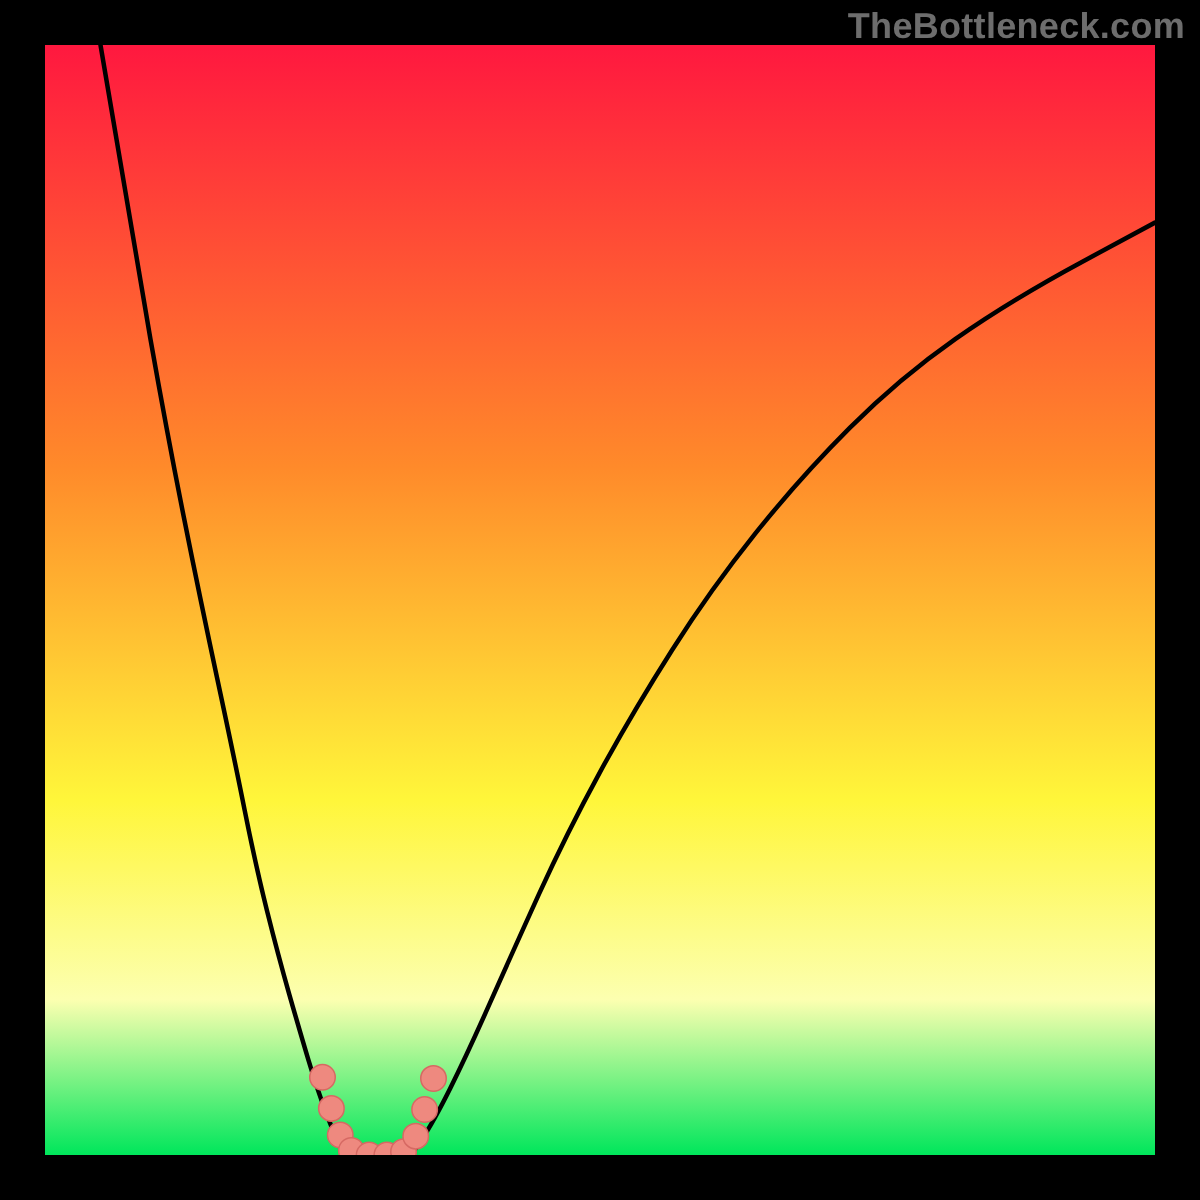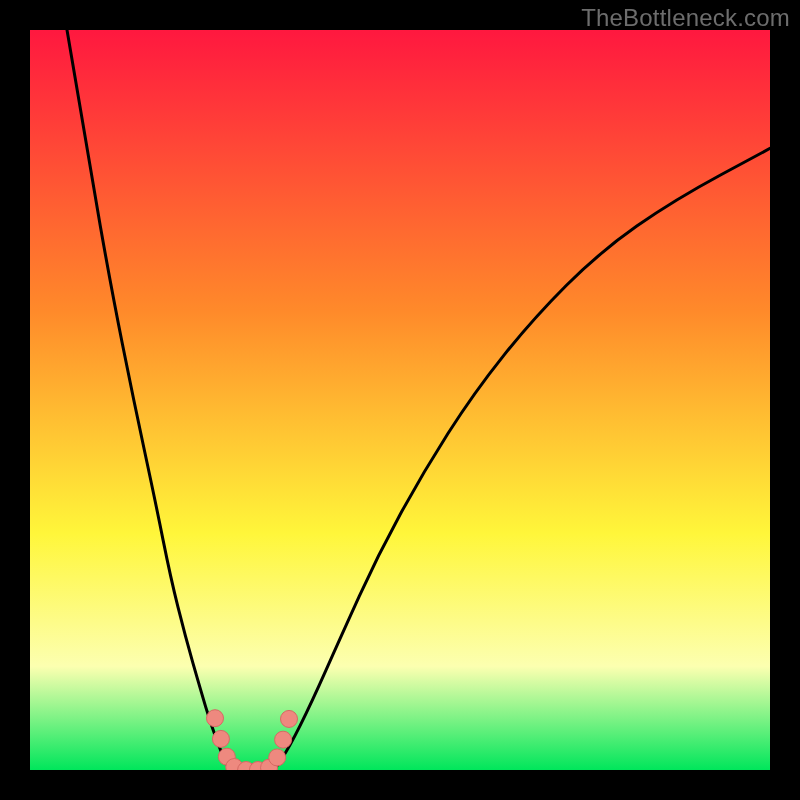--- a/index.html
+++ b/index.html
@@ -27,21 +27,21 @@
     height: 740px;
     
   }
   .watermark {
     position: absolute;
     top: 4px;
     right: 10px;
     color: #6d6d6d;
     font-size: 24px;
     letter-spacing: 0.2px;
-    font-weight: 400;
+    font-weight: 700;
   }
   svg {
     display: block;
   }
 </style>
 </head>
 <body>
 
 <div class="frame">
 

